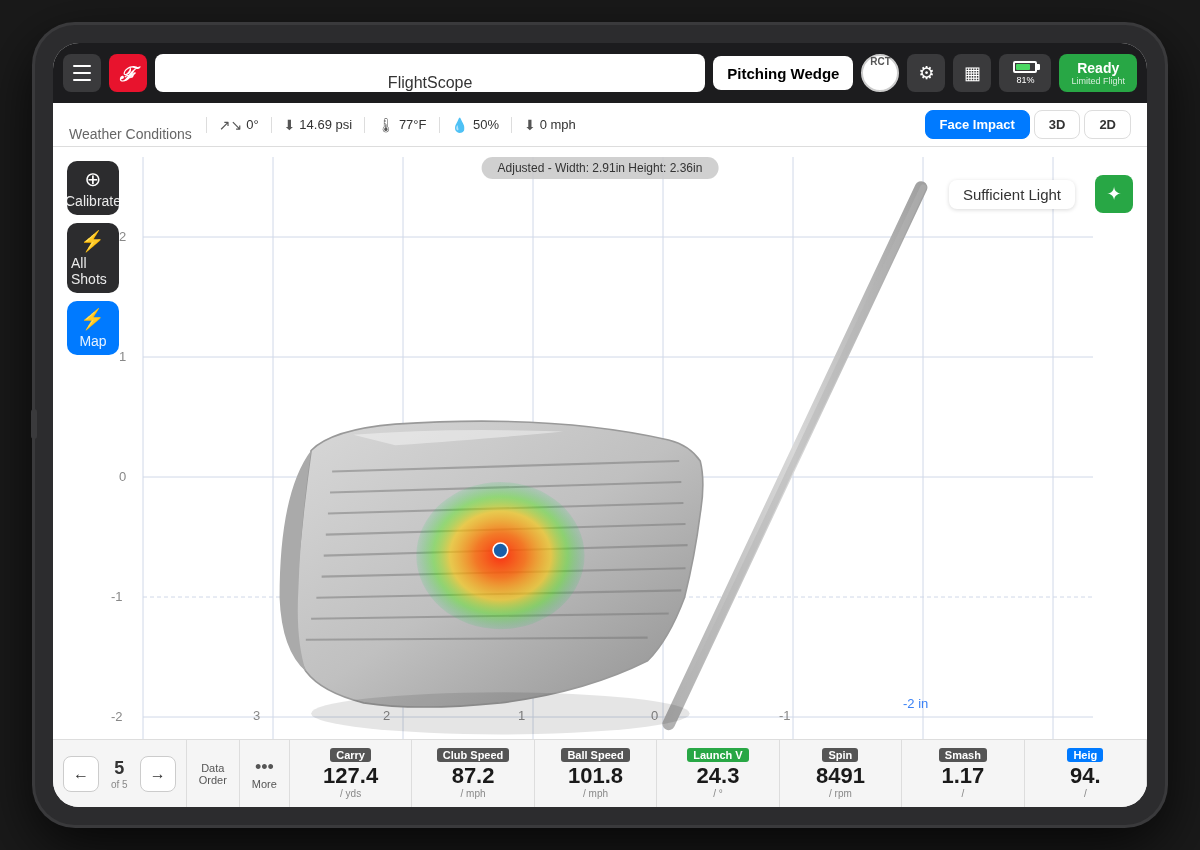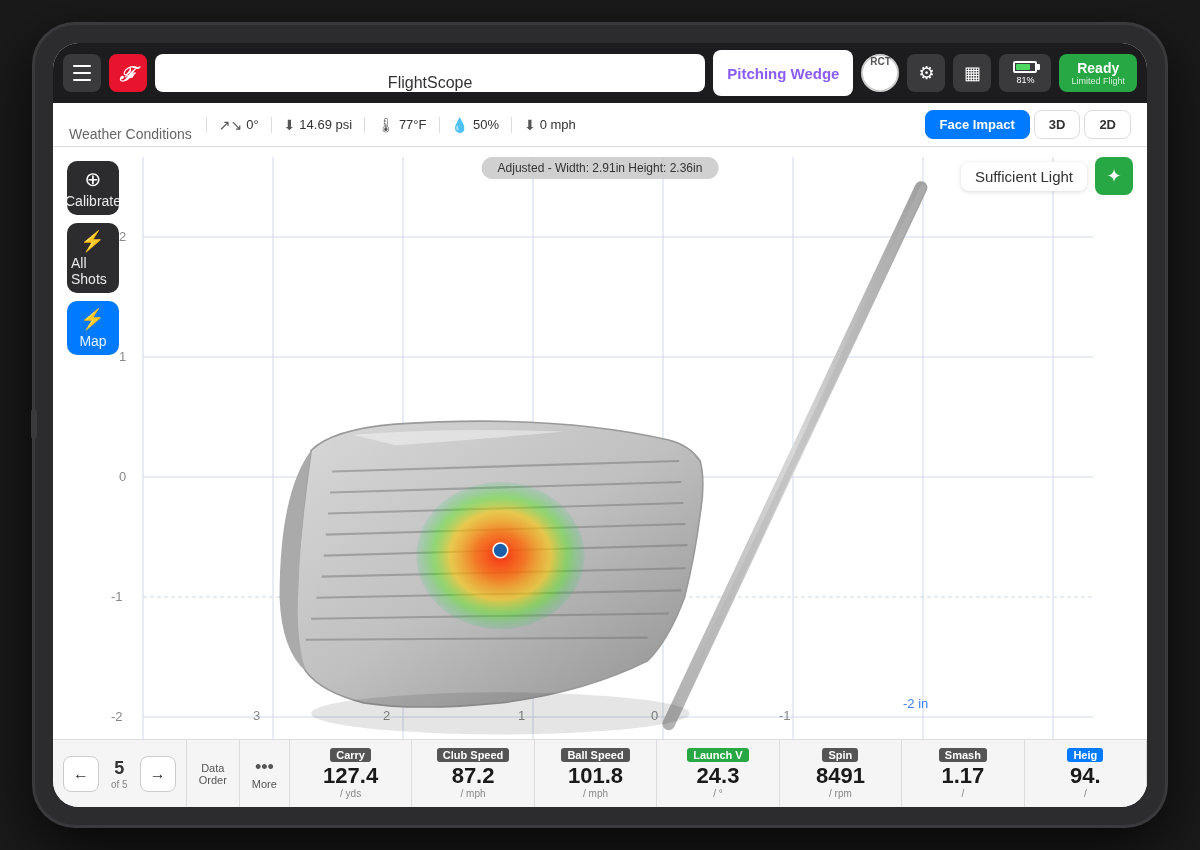--- a/index.html
+++ b/index.html
@@ -91,28 +91,28 @@
       display: flex;
       align-items: flex-end;
       justify-content: center;
       font-size: 16px;
       font-weight: 500;
       color: #333;
     }
     .club-btn {
       background: white;
       border-radius: 8px;
-      height: 46px;
+      height: 34px;
       padding: 0 14px;
       display: flex;
       align-items: center;
       justify-content: center;
       font-size: 15px;
       font-weight: 600;
-      color: #8b5cf6;
+      color: #000000;
       cursor: pointer;
     }
     .rct-btn {
       width: 38px; height: 38px;
       background: white;
       border-radius: 50%;
       display: flex; align-items:flex-start; justify-content:center;
       font-size: 11px; font-weight: 700; color: #666;
       border: 2px solid #ccc;
       cursor: pointer;
@@ -253,25 +253,25 @@
       border-radius: 12px;
       padding: 4px 16px;
       font-size: 12px;
       color: #333;
       z-index: 10;
     }
 
     
     .sufficient-light {
       position: absolute;
-      top: 10px;
+      top: 28px;
       right: 14px;
       display: flex;
       align-items: center;
-      gap: 8px;
+      gap: 20px;
       z-index: 10;
     }
     .sufficient-text {
       background: white;
       border-radius: 8px;
       padding: 6px 14px;
       font-size: 15px;
       color: #333;
       font-weight: 500;
       box-shadow: 0 1px 4px rgba(0,0,0,0.15);

